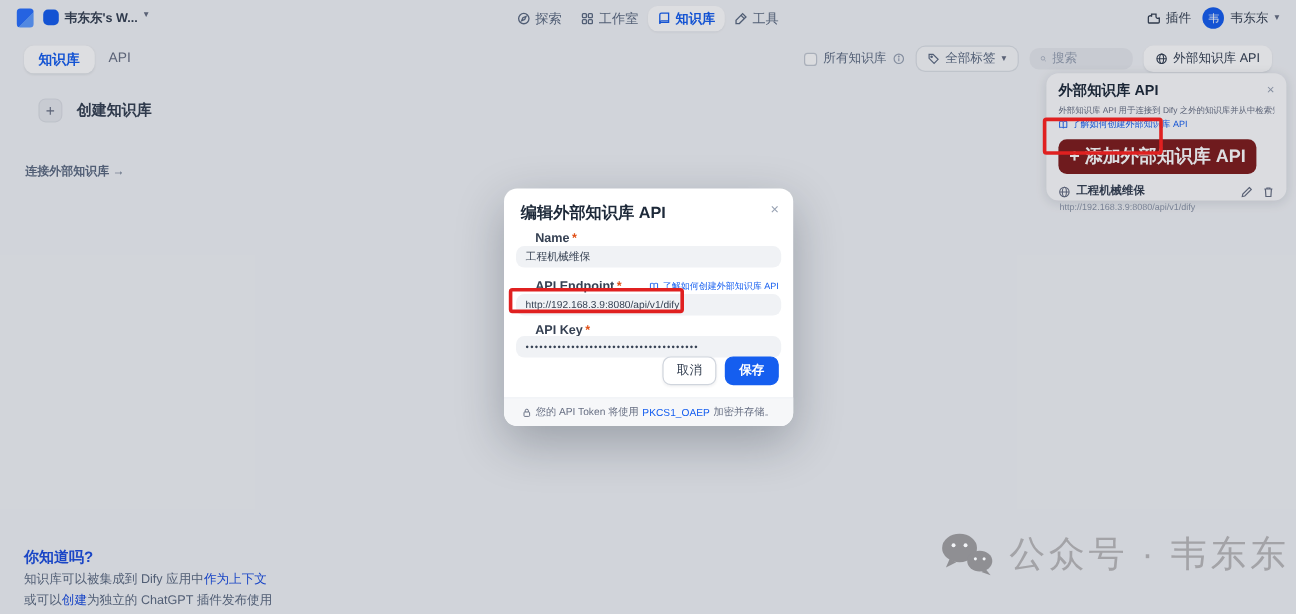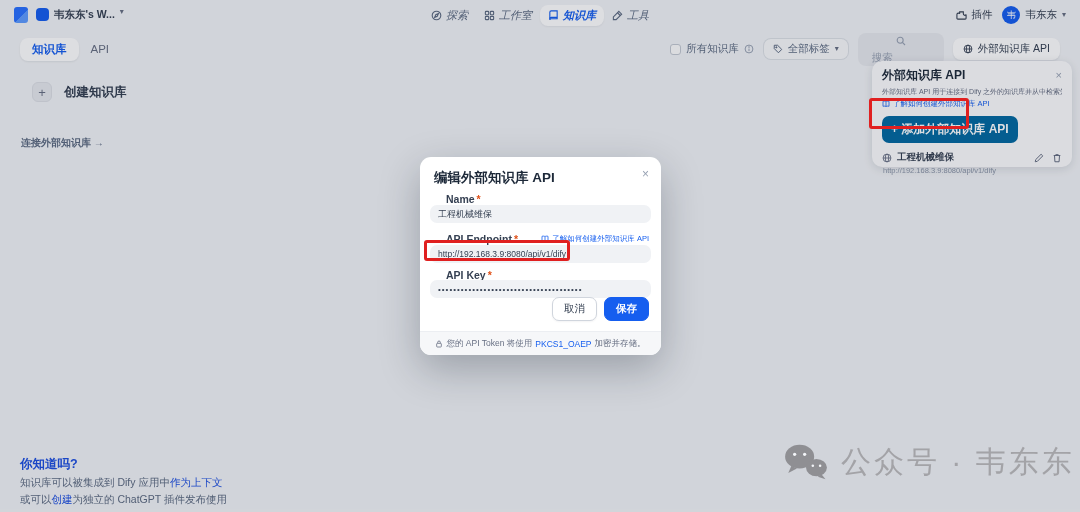--- a/index.html
+++ b/index.html
@@ -11,59 +11,59 @@
   .overlay { position:absolute; inset:0; background:rgba(15,23,42,.14); z-index:10; }
 
   
   .hdr { position:absolute; top:0; left:0; right:0; height:30px; display:flex; align-items:center; padding:0 14px; }
   .hdr-left { display:flex; align-items:center; gap:8px; }
   .dify-logo { width:14px; height:16px; border-radius:3px; background:linear-gradient(135deg,#2970ff 55%,#5e9bff 55%); }
   .ws { display:flex; align-items:flex-start; gap:5px; cursor:pointer; }
   .ws-avatar { width:13px; height:13px; border-radius:4px; background:#155eef; }
   .ws-name { font-size:10.5px; color:#354052; font-weight:600; }
   .chev { font-size:8px; color:#676f83; line-height:1; }
-  .hdr-nav { position:absolute; left:50%; top:0; height:30px; transform:translateX(-50%); display:flex; align-items:center; gap:0;font-style:italic; }
+  .hdr-nav { position:absolute; left:50%; top:0; height:30px; transform:translateX(-50%); display:flex; align-items:center; gap:0; }
   .nav-item { display:flex; align-items:center; gap:4px; font-size:11px; color:#5d6b82; padding:3px 8px; border-radius:8px; cursor:pointer; white-space:nowrap; }
   .nav-item svg { stroke:#5d6b82; }
   .nav-item.active { background:#fff; color:#155eef; font-weight:700; box-shadow:0 1px 2px rgba(16,24,40,.06); }
   .nav-item.active svg { stroke:#155eef; }
   .hdr-right { margin-left:auto; display:flex; align-items:center; gap:10px; }
   .plugins { display:flex; align-items:center; gap:4px; font-size:10.5px; color:#354052; cursor:pointer; }
   .user { display:flex; align-items:center; gap:5px; cursor:pointer; }
   .user-avatar { width:18px; height:18px; border-radius:50%; background:#155eef; color:#fff; font-size:9px; display:flex; align-items:center; justify-content:center; }
   .user-name { font-size:10.5px; color:#354052; }
 
   
   .tabbar { position:absolute; top:36px; left:0; right:0; height:26px; display:flex; align-items:center; padding:0 20px; }
   .tab { font-size:11.5px; color:#676f83; padding:4px 12px; border-radius:8px; cursor:pointer; }
   .tab.active { background:#fff; color:#155eef; font-weight:700; box-shadow:0 1px 2px rgba(16,24,40,.08); }
   .filters { margin-left:auto; display:flex; align-items:center; gap:9px; }
   .allkb { display:flex; align-items:center; gap:5px; font-size:10.5px; color:#5d6b82; }
   .checkbox { width:11px; height:11px; border:1px solid #c3c9d2; border-radius:3px; background:#fdfdfd; cursor:pointer; }
   .tagpill { display:flex; align-items:center; gap:5px; font-size:10.5px; color:#5d6b82; background:rgba(255,255,255,.55); border:1px solid rgba(208,213,221,.7); border-radius:8px; padding:3px 9px; cursor:pointer; }
-  .searchbox { display:flex; align-items:center; gap:5px; background:#e7e9ee; border-radius:8px; padding:3px 9px; width:86px;flex-direction:column; }
+  .searchbox { display:flex; align-items:center; gap:5px; background:#e7e9ee; border-radius:8px; padding:3px 9px; width:86px; }
   .searchbox input { border:none; outline:none; background:transparent; width:58px; font-size:10.5px; color:#354052; font-family:inherit; }
   .searchbox input::placeholder { color:#98a2b3; }
   .extapi-btn { display:flex; align-items:center; gap:5px; font-size:10.5px; color:#354052; background:#fff; border-radius:8px; padding:4px 10px; box-shadow:0 1px 2px rgba(16,24,40,.08); cursor:pointer; white-space:nowrap; }
 
   
   .create-row { position:absolute; top:82px; left:32px; display:flex; align-items:center; gap:12px; }
   .plusbox { width:20px; height:20px; background:#e7e9ee; border:1px solid #dcdfe5; border-radius:6px; color:#676f83; font-size:13px; display:flex; align-items:center; justify-content:center; cursor:pointer; }
   .create-title { font-size:12.5px; font-weight:700; color:#354052; }
   .create-desc { position:absolute; top:112px; left:21px; font-size:10px; color:#676f83; white-space:nowrap; }
   .connect-link { position:absolute; top:136px; left:21px; font-size:10px; color:#5d6b82; font-weight:600; cursor:pointer; }
 
   
   .panel { position:absolute; left:872px; top:61px; width:200px; height:106px; background:#fdfdfe; border-radius:10px; box-shadow:0 2px 10px rgba(16,24,40,.12); padding:6px 10px; }
   .panel-title-row { display:flex; align-items:center; }
   .panel-title { font-size:12px; font-weight:700; color:#1d2939; }
   .panel-close { margin-left:auto; font-size:11px; color:#98a2b3; cursor:pointer; line-height:1; }
   .panel-desc { margin-top:3px; font-size:7px; color:#676f83; white-space:nowrap; overflow:hidden; }
   .panel-link { margin-top:2px; display:flex; align-items:center; gap:3px; font-size:7.5px; color:#155eef; cursor:pointer; }
-  .panel-add-btn { margin-top:7px; display:inline-flex; align-items:center; background:#0369a1; color:#fff; font-size:12px; font-weight:600; border-radius:7px; padding:5px 9px; cursor:pointer; white-space:nowrap;text-align:center; }
+  .panel-add-btn { margin-top:7px; display:inline-flex; align-items:center; background:#7f1d1d; color:#fff; font-size:15px; font-weight:600; border-radius:7px; padding:5px 9px; cursor:pointer; white-space:nowrap;text-align:center; }
   .panel-item { margin-top:8px; display:flex; align-items:center; gap:5px; }
   .panel-item-name { font-size:9.5px; color:#354052; font-weight:600; }
   .panel-item-actions { margin-left:auto; display:flex; align-items:center; gap:8px; }
   .panel-item-actions svg { cursor:pointer; }
   .panel-url { margin-top:2px; margin-left:1px; font-size:7.5px; color:#8a94a6; white-space:nowrap; }
 
   
   .dyk { position:absolute; left:20px; top:456px; }
   .dyk-title { font-size:12.5px; font-weight:700; color:#1d4fe0; }
   .dyk-line { font-size:10.5px; color:#5d6b82; margin-top:3px; }

